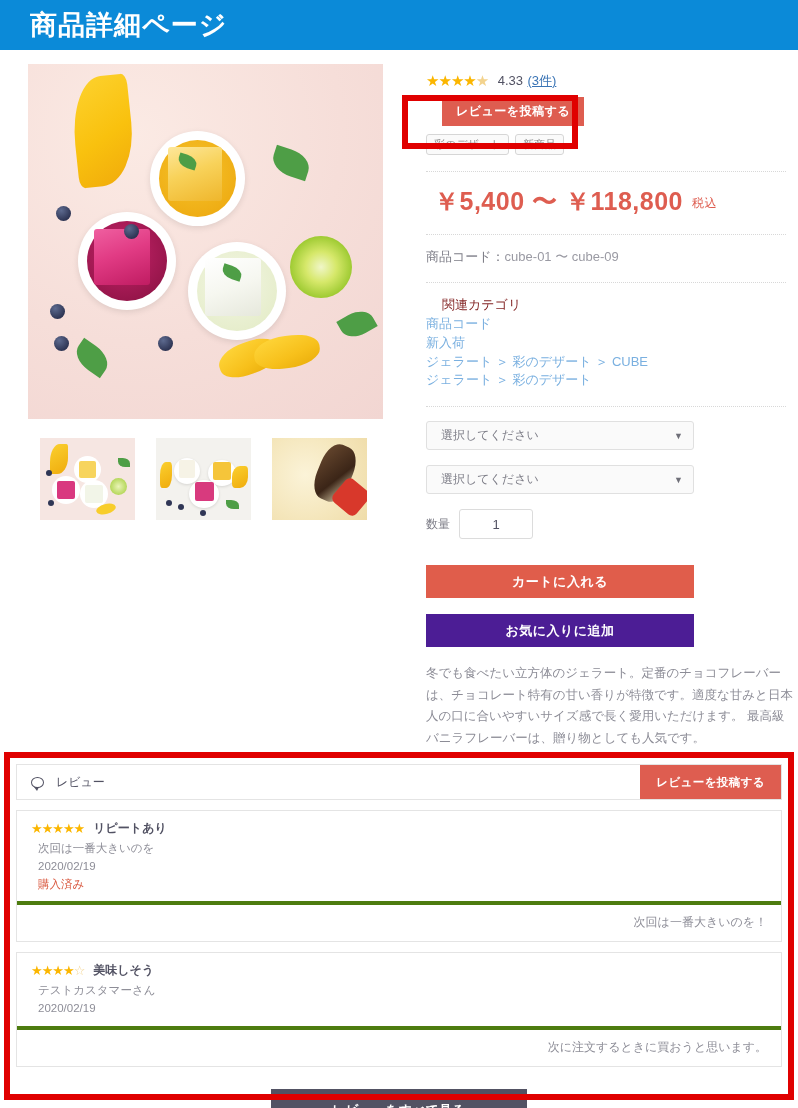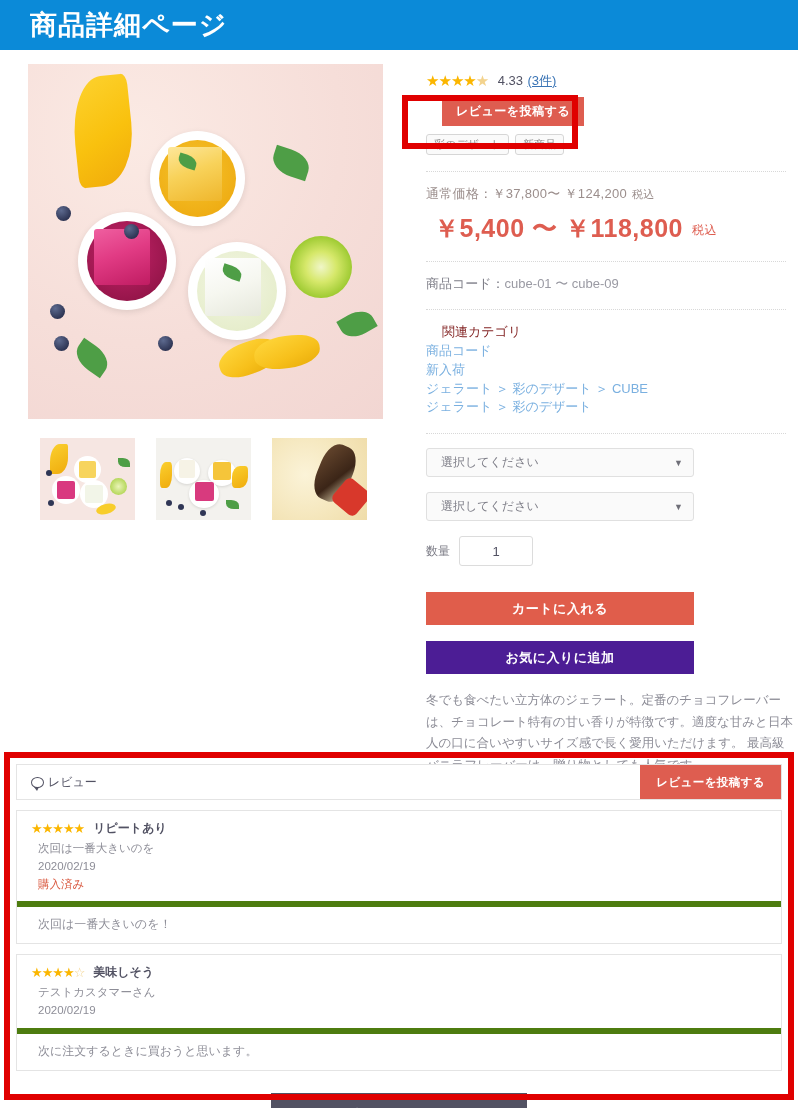--- a/index.html
+++ b/index.html
@@ -312,21 +312,21 @@
     background: #fff;
     height: 36px;
     display: flex;
     align-items: center;
     justify-content: space-between;
     padding-left: 14px;
   }
   .review-head .rh-left {
     display: flex;
     align-items: center;
-    gap: 4px;
+    gap: 12px;
     font-size: 12px;
     color: #525263;
   }
   .bubble-icon {
     display: inline-block;
     width: 13px; height: 11px;
     border: 1.3px solid #525263;
     border-radius: 50% 50% 50% 50%;
     position: relative;
   }
@@ -387,24 +387,25 @@
     line-height: 1.55;
     padding-left: 7px;
   }
   .rv-purchased {
     color: #d9583f;
     font-size: 11.5px;
     line-height: 1.55;
     padding-left: 7px;
   }
   .rv-body {
-    border-top: 6px solid #4d7c0f;
+    border-top: 4px solid #4d7c0f;
     padding: 9px 14px 10px 21px;
     font-size: 12px;
     color: #8d8d97;
+    text-align: right;
   }
 
   .btn-view-all {
     display: block;
     width: 256px;
     height: 42px;
     margin: 22px auto 0 auto;
     background: #525263;
     color: #fff;
     border: none;
@@ -512,23 +513,20 @@
       <button class="btn-post-review-top">レビューを投稿する</button>
     </div>
 
     <div class="tags">
       <span class="tag">彩のデザート</span>
       <span class="tag">新商品</span>
     </div>
 
     <hr class="dots">
 
-    <div class="price-normal">
-      <span>通常価格：</span><span>￥37,800〜 ￥124,200</span><span class="tax">税込</span>
-    </div>
 
     <div class="price-sale">
       <span>￥5,400 〜 ￥118,800</span><span class="tax">税込</span>
     </div>
 
     <hr class="dots">
 
     <div class="product-code">
       <span>商品コード：</span><span class="code-val">cube-01 〜 cube-09</span>
     </div>

